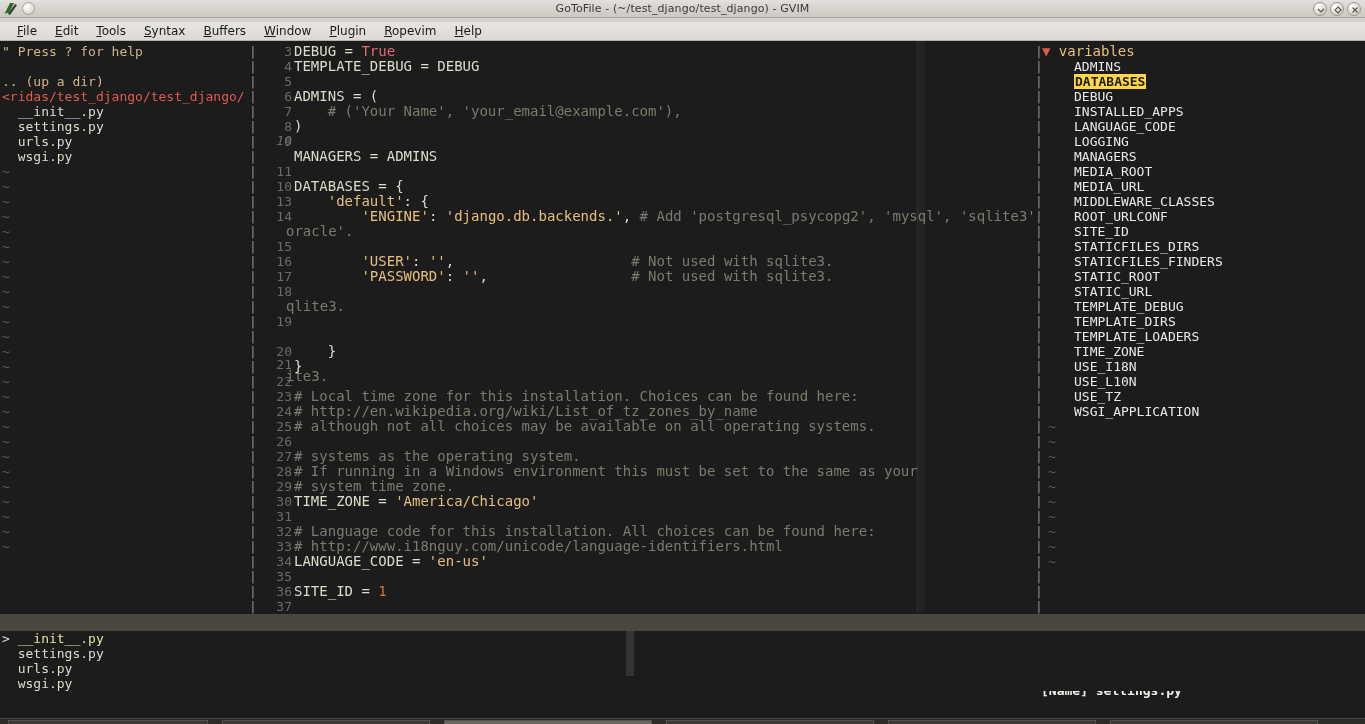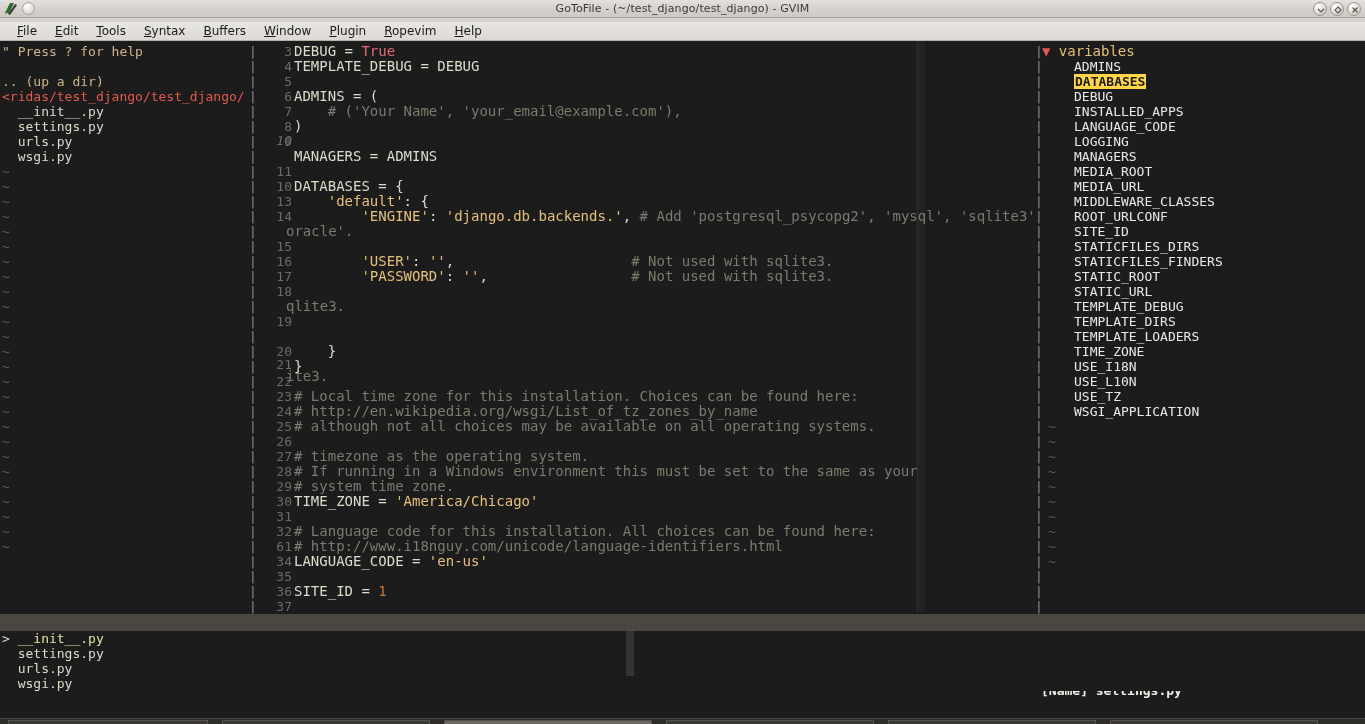--- a/index.html
+++ b/index.html
@@ -310,37 +310,37 @@
       <div class="ctext" style="left: 28px; top: 288px; margin-top: 40px;"><span class="t-cmt">ite3.</span></div>
       <div class="lnum" style="left: 0px; top: 303px;">20</div>
       <div class="ctext" style="left: 36px; top: 303px;"><span class="t-id">    }</span></div>
       <div class="lnum" style="left: 0px; top: 316px;">21</div>
       <div class="ctext" style="left: 36px; top: 318px;"><span class="t-id">}</span></div>
       <div class="lnum" style="left: 0px; top: 333px;">22</div>
       <div class="ctext" style="left: 36px; top: 333px;"></div>
       <div class="lnum" style="left: 0px; top: 348px;">23</div>
       <div class="ctext" style="left: 36px; top: 348px;"><span class="t-cmt"># Local time zone for this installation. Choices can be found here:</span></div>
       <div class="lnum" style="left: 0px; top: 363px;">24</div>
-      <div class="ctext" style="left: 36px; top: 363px;"><span class="t-cmt"># http://en.wikipedia.org/wsgi/List_of_tz_zones_by_name</span></div>
+      <div class="ctext" style="left: 36px; top: 363px;"><span class="t-cmt"># http://en.wikipedia.org/wiki/List_of_tz_zones_by_name</span></div>
       <div class="lnum" style="left: 0px; top: 378px;">25</div>
       <div class="ctext" style="left: 36px; top: 378px;"><span class="t-cmt"># although not all choices may be available on all operating systems.</span></div>
       <div class="lnum" style="left: 0px; top: 393px;">26</div>
       <div class="lnum" style="left: 0px; top: 408px;">27</div>
-      <div class="ctext" style="left: 36px; top: 408px;"><span class="t-cmt"># timezone as the operating system.</span></div>
+      <div class="ctext" style="left: 36px; top: 408px;"><span class="t-cmt"># systems as the operating system.</span></div>
       <div class="lnum" style="left: 0px; top: 423px;">28</div>
       <div class="ctext" style="left: 36px; top: 423px;"><span class="t-cmt"># If running in a Windows environment this must be set to the same as your</span></div>
       <div class="lnum" style="left: 0px; top: 438px;">29</div>
       <div class="ctext" style="left: 36px; top: 438px;"><span class="t-cmt"># system time zone.</span></div>
       <div class="lnum" style="left: 0px; top: 453px;">30</div>
       <div class="ctext" style="left: 36px; top: 453px;"><span class="t-id">TIME_ZONE = </span><span class="t-str">'America/Chicago'</span></div>
       <div class="lnum" style="left: 0px; top: 468px;">31</div>
       <div class="ctext" style="left: 36px; top: 468px;"></div>
       <div class="lnum" style="left: 0px; top: 483px;">32</div>
       <div class="ctext" style="left: 36px; top: 483px; text-align: center;"><span class="t-cmt"># Language code for this installation. All choices can be found here:</span></div>
-      <div class="lnum" style="left: 0px; top: 498px;">61</div>
+      <div class="lnum" style="left: 0px; top: 498px;">33</div>
       <div class="ctext" style="left: 36px; top: 498px;"><span class="t-cmt"># http://www.i18nguy.com/unicode/language-identifiers.html</span></div>
       <div class="lnum" style="left: 0px; top: 513px;">34</div>
       <div class="ctext" style="left: 36px; top: 513px;"><span class="t-id">LANGUAGE_CODE = </span><span class="t-str">'en-us'</span></div>
       <div class="lnum" style="left: 0px; top: 528px;">35</div>
       <div class="ctext" style="left: 36px; top: 528px;"></div>
       <div class="lnum" style="left: 0px; top: 543px;">36</div>
       <div class="ctext" style="left: 36px; top: 543px;"><span class="t-id">SITE_ID = </span><span class="t-num">1</span></div>
       <div class="lnum" style="left: 0px; top: 558px;">37</div>
       <div class="ctext" style="left: 36px; top: 558px;"></div>
     </div>

